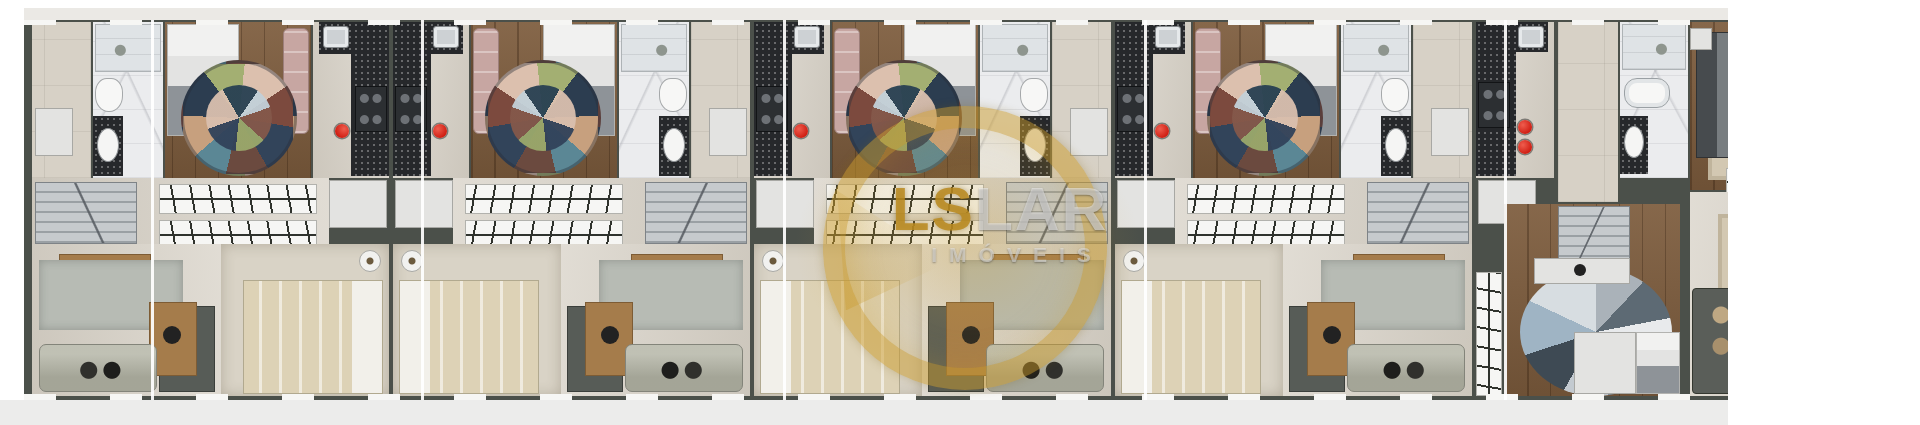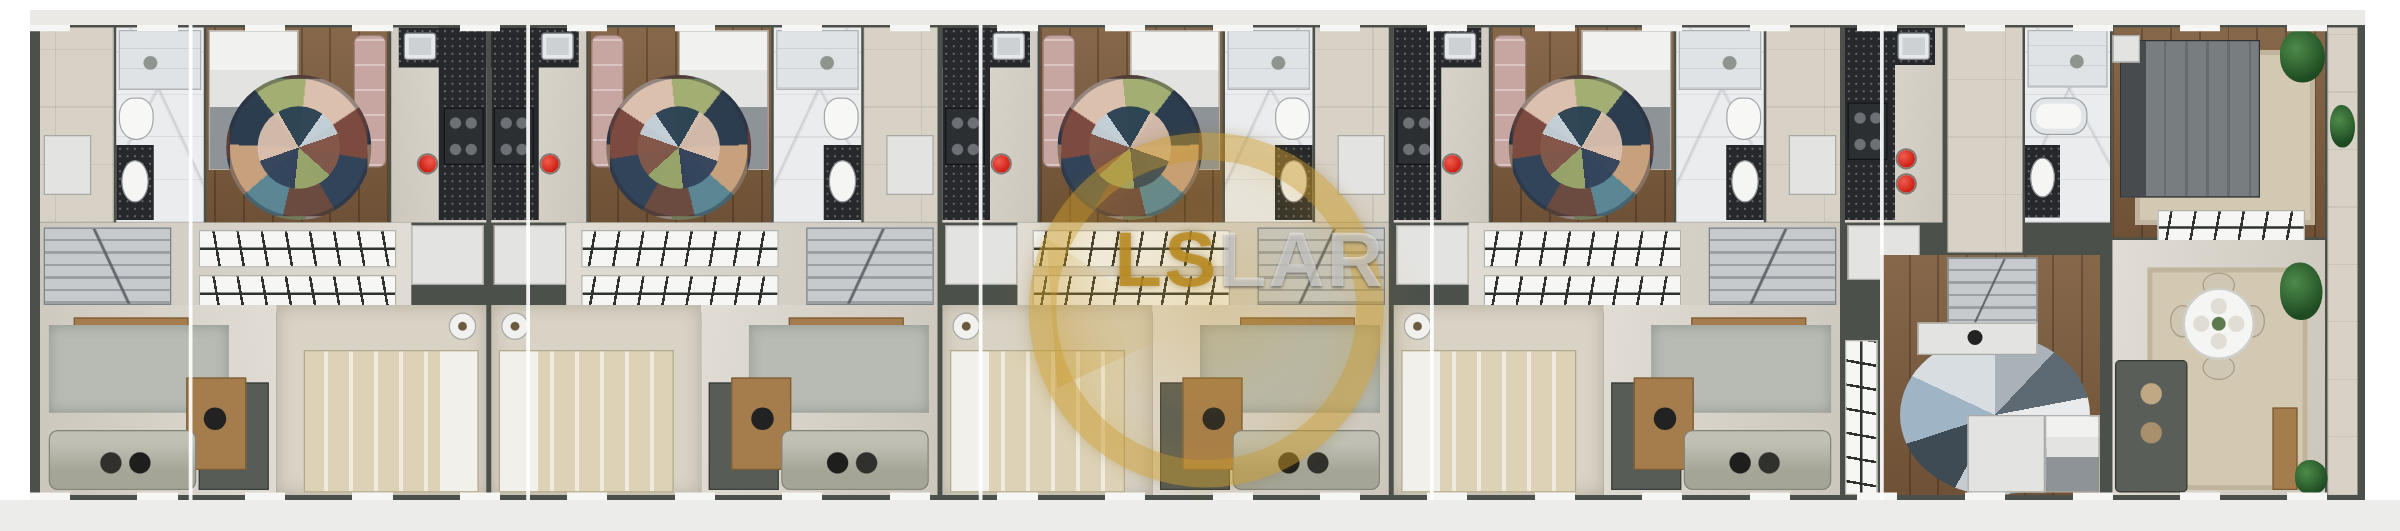--- a/index.html
+++ b/index.html
@@ -1,21 +1,21 @@
 <!DOCTYPE html>
 <html><head>
 <meta charset="utf-8">
 <style>
   :root{
     --wall:#4b504a; --wood:#7d5c3d; --beige:#d7d1c6; --marble:#ebecee;
     --carpet:#d9d3c6; --counter:#26282b; --red:#d01f14; --gold:#c99b2f;
     --ext:#ebe9e5;
   }
   html,body{margin:0;padding:0;}
-  .page{position:relative;width:1920px;height:425px;background:#ffffff;overflow:hidden;
+  .page{position:relative;width:1728px;height:425px;background:#ffffff;overflow:hidden;
         font-family:"Liberation Sans",sans-serif;}
   .ext-band{position:absolute;left:24px;top:8px;width:1868px;height:12px;background:var(--ext);}
   .ext-band-bottom{position:absolute;left:0px;top:400px;width:1920px;height:25px;background:#ececeb;}
   .plan{position:absolute;left:24px;top:20px;width:1868px;height:380px;background:var(--wall);overflow:hidden;}
   .module{position:absolute;top:0;height:380px;width:361px;}
   .endsec{position:absolute;top:0;height:380px;width:414px;}
   .p{position:absolute;box-sizing:border-box;}
 
   .wood{background-color:var(--wood);
     background-image:repeating-linear-gradient(90deg,rgba(35,18,5,.28) 0 1.5px,rgba(255,255,255,0) 1.5px 23px),
@@ -311,14 +311,15 @@
       <div class="sep" style="left: 127px;"></div>
       <div class="sep" style="left: 397px;"></div>
       <div class="sep" style="left: 759px;"></div>
       <div class="sep" style="left: 1120px;"></div>
       <div class="sep" style="left: 1480px;"></div>
     </div>
   <div class="watermark">
     <div class="wm-haze"></div>
     <div class="wm-ring"></div>
     <div class="wm-text"><span class="wm-ls">LS</span><span class="wm-lar">LAR</span></div>
+    <div class="wm-sub">IMÓVEIS</div>
   </div>
 </div>
 
 </body></html>

